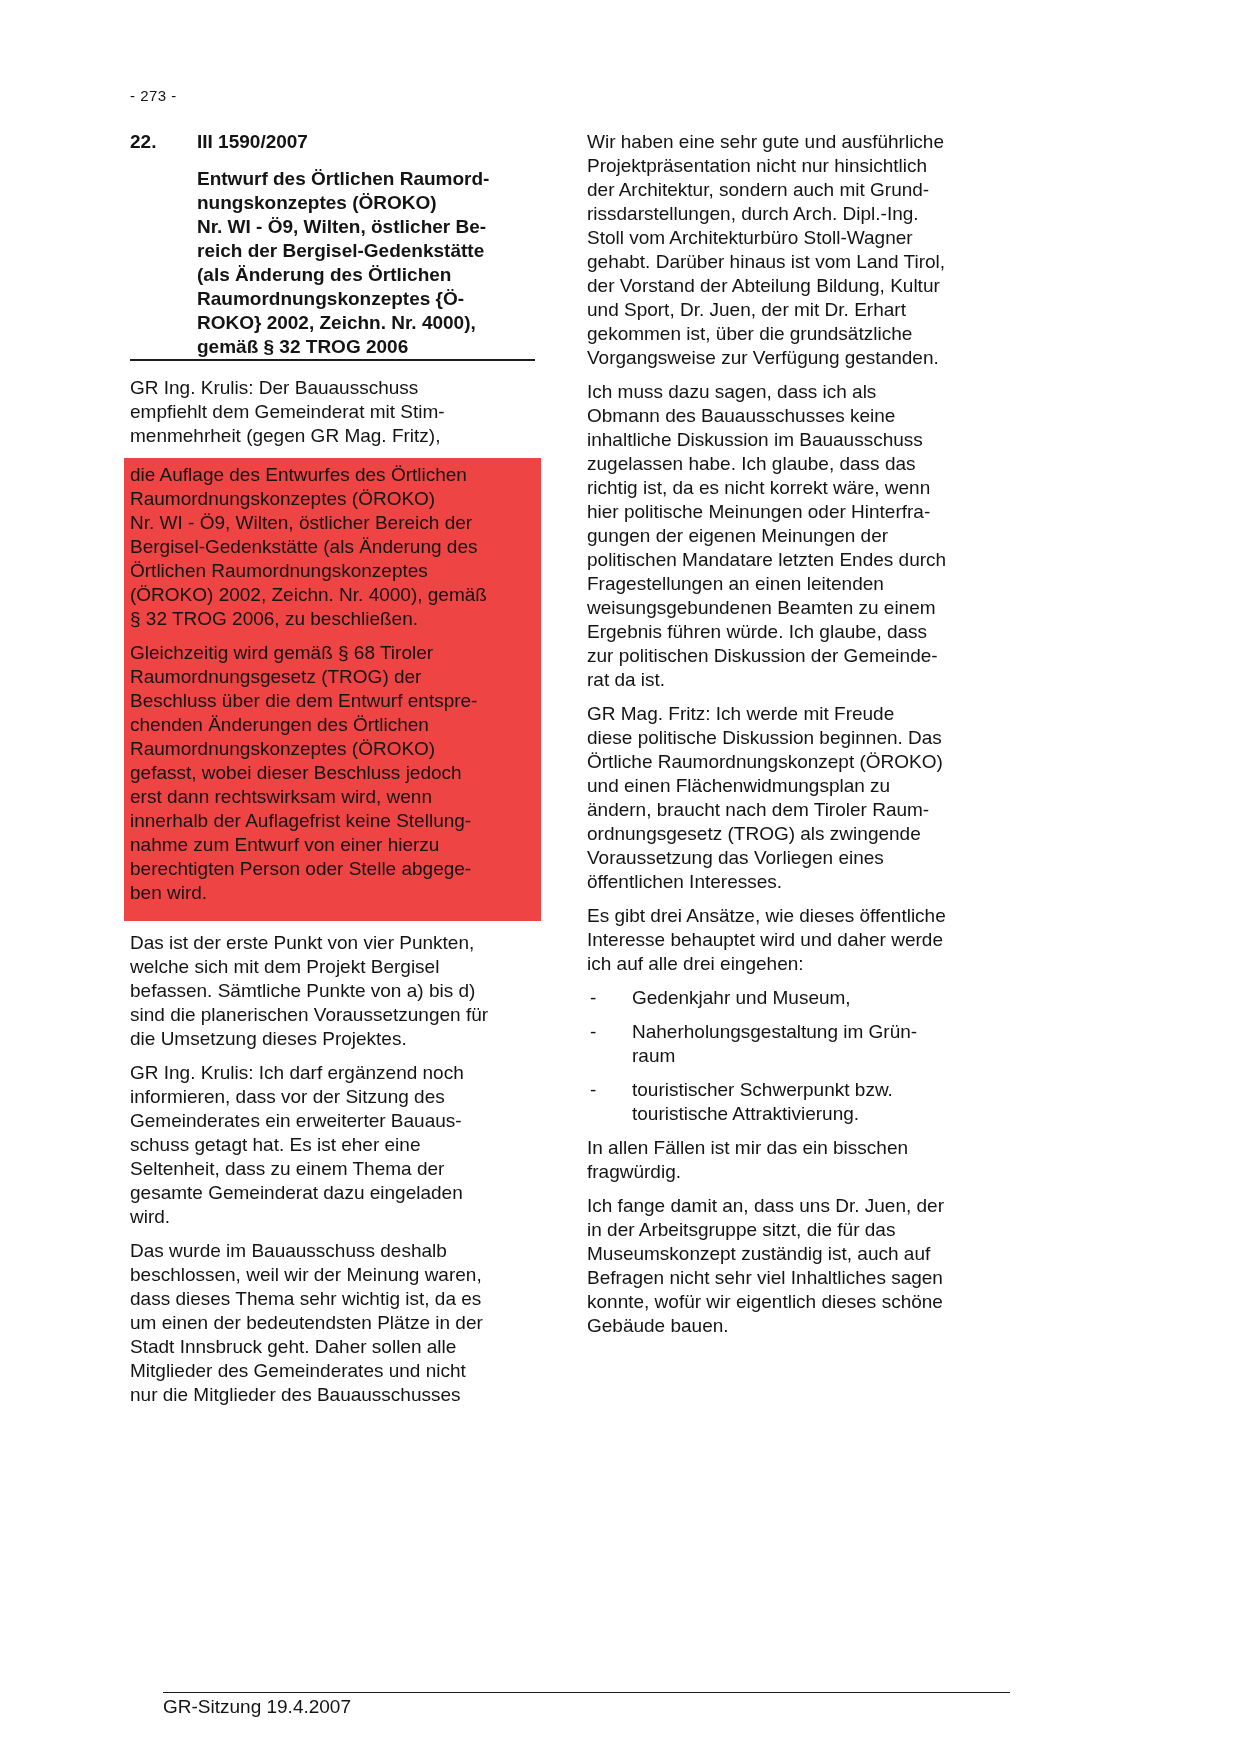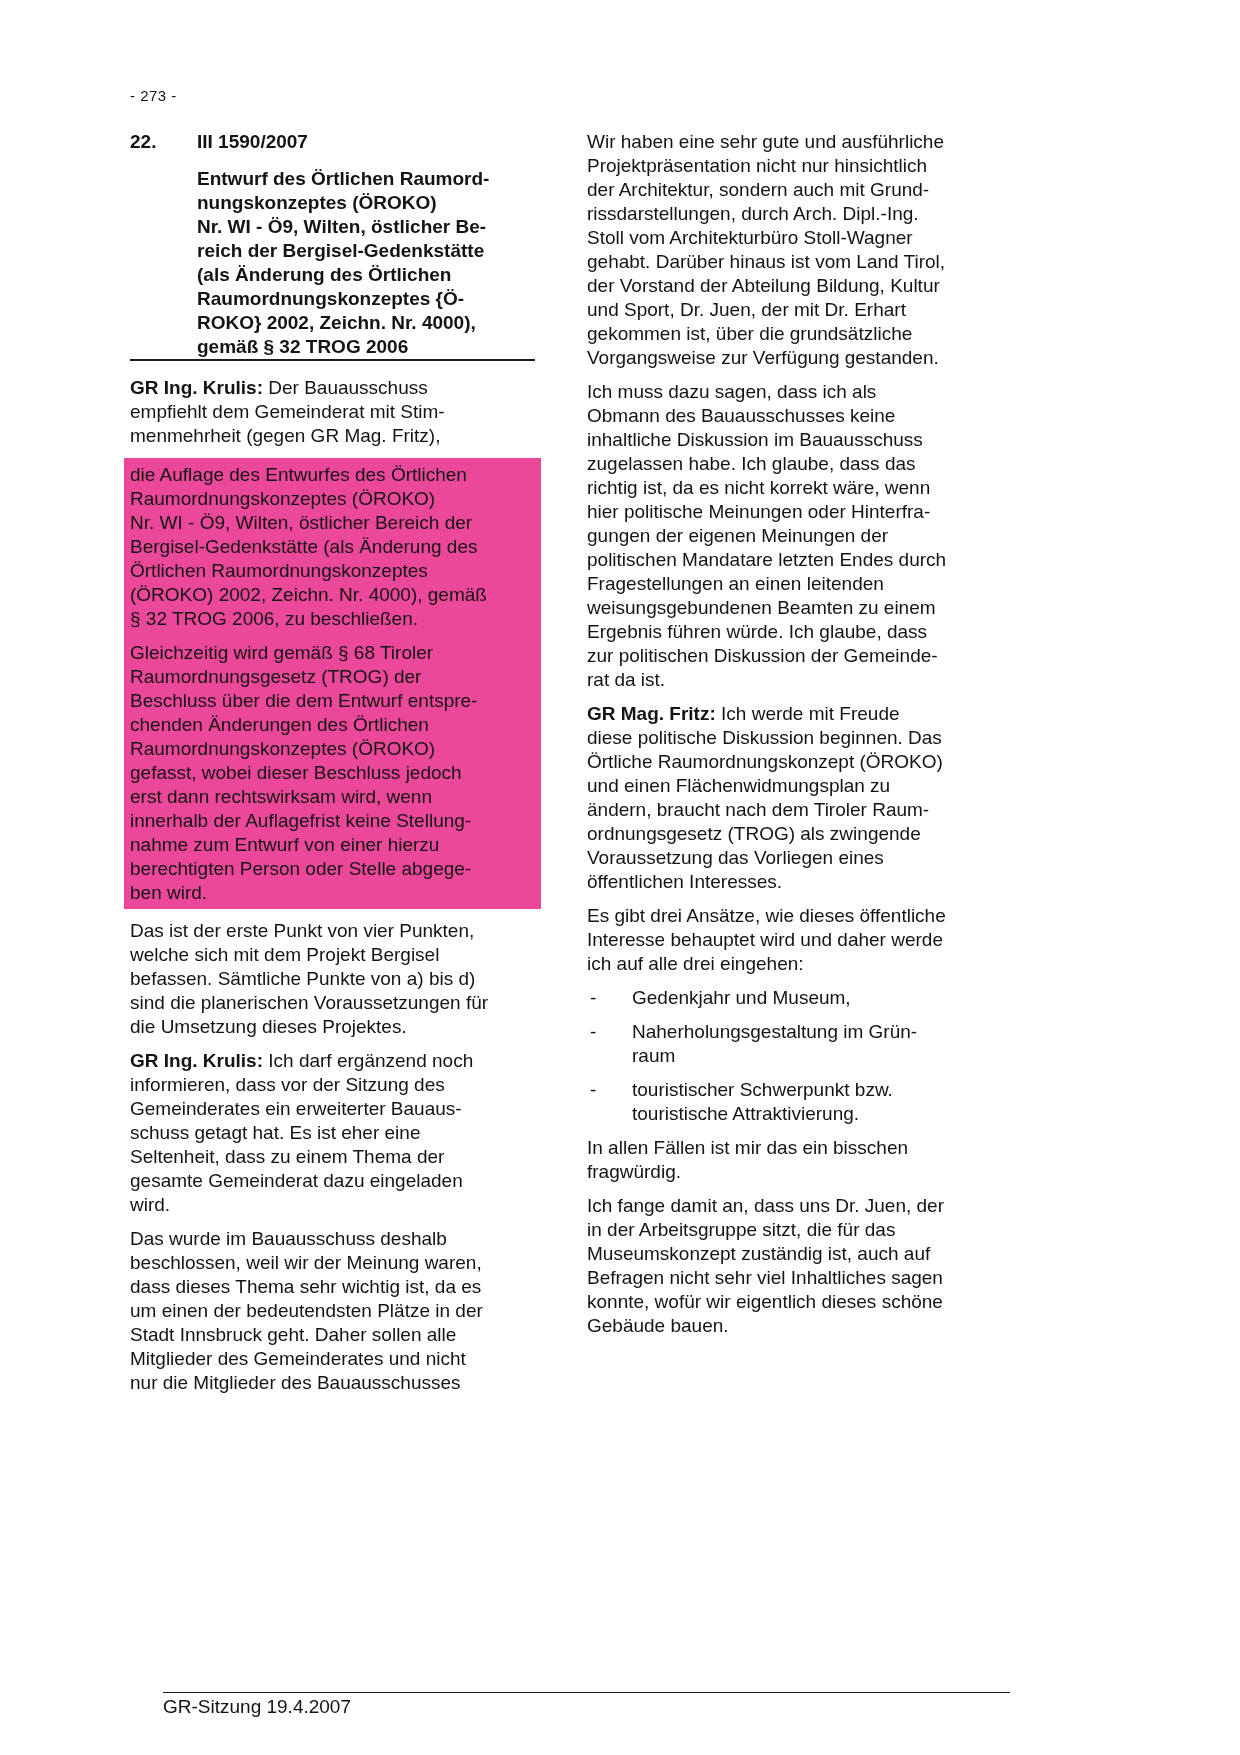--- a/index.html
+++ b/index.html
@@ -52,28 +52,28 @@
     border-top: 2px solid #1c1c1c;
     margin: 0 0 15px 0;
     width: 100%;
   }
 
   .para {
     margin: 0 0 10px 0;
     white-space: pre-wrap;
   }
   .para .lead {
-    font-weight: bold;
+    font-weight: normal;
     text-align: right;
   }
 
   .highlight-group {
-    background: #ec4899;
+    background: #ef4444;
     margin: 0 -6px 10px -6px;
-    padding: 5px 6px 4px 6px;
+    padding: 5px 6px 16px 6px;
   }
   .highlight-group .para:last-child { margin-bottom: 0; }
 
   .dash-list { margin: 0 0 2px 0; }
   .list-item {
     display: flex;
     margin: 0 0 10px 0;
   }
   .list-marker {
     flex: 0 0 42px;

